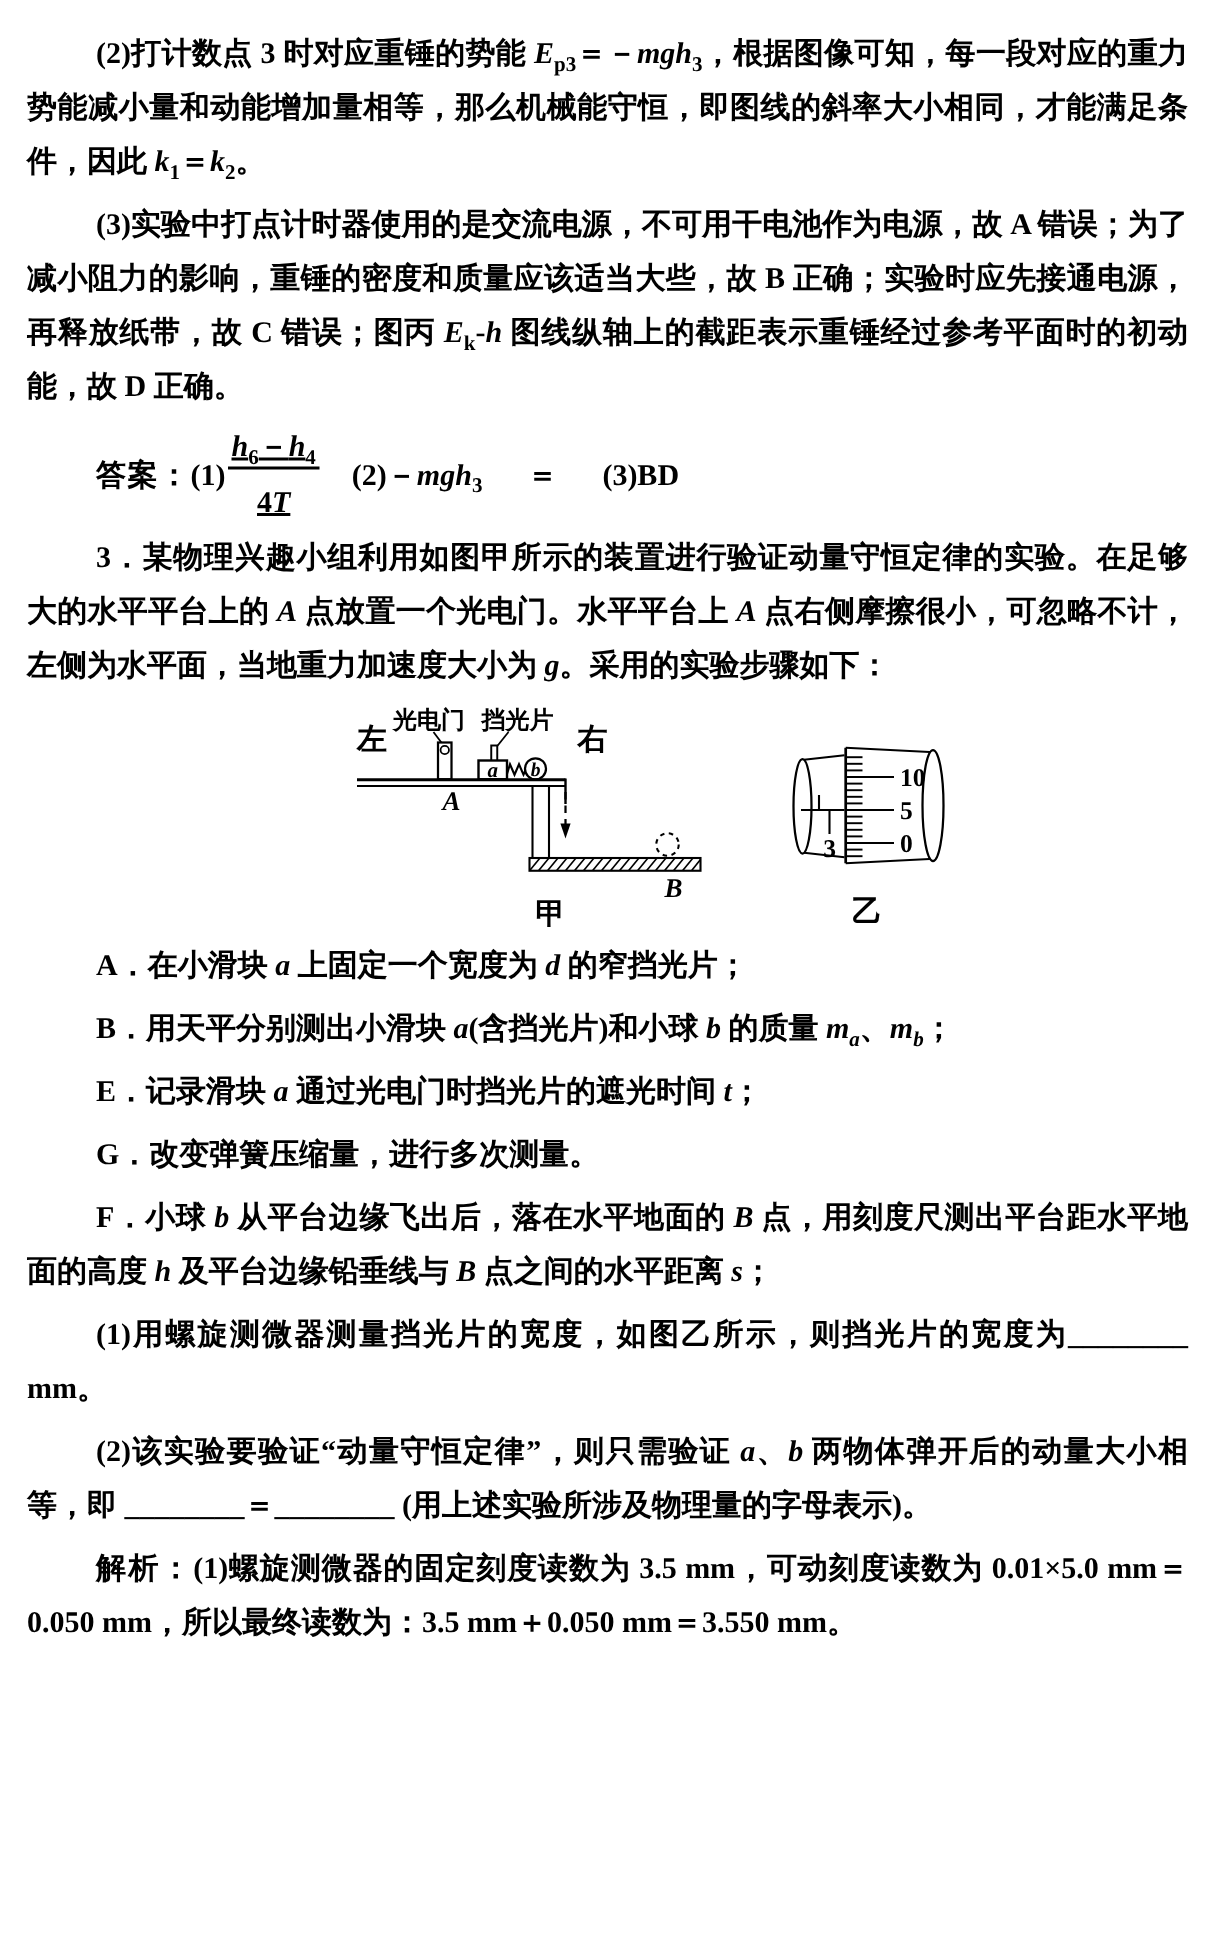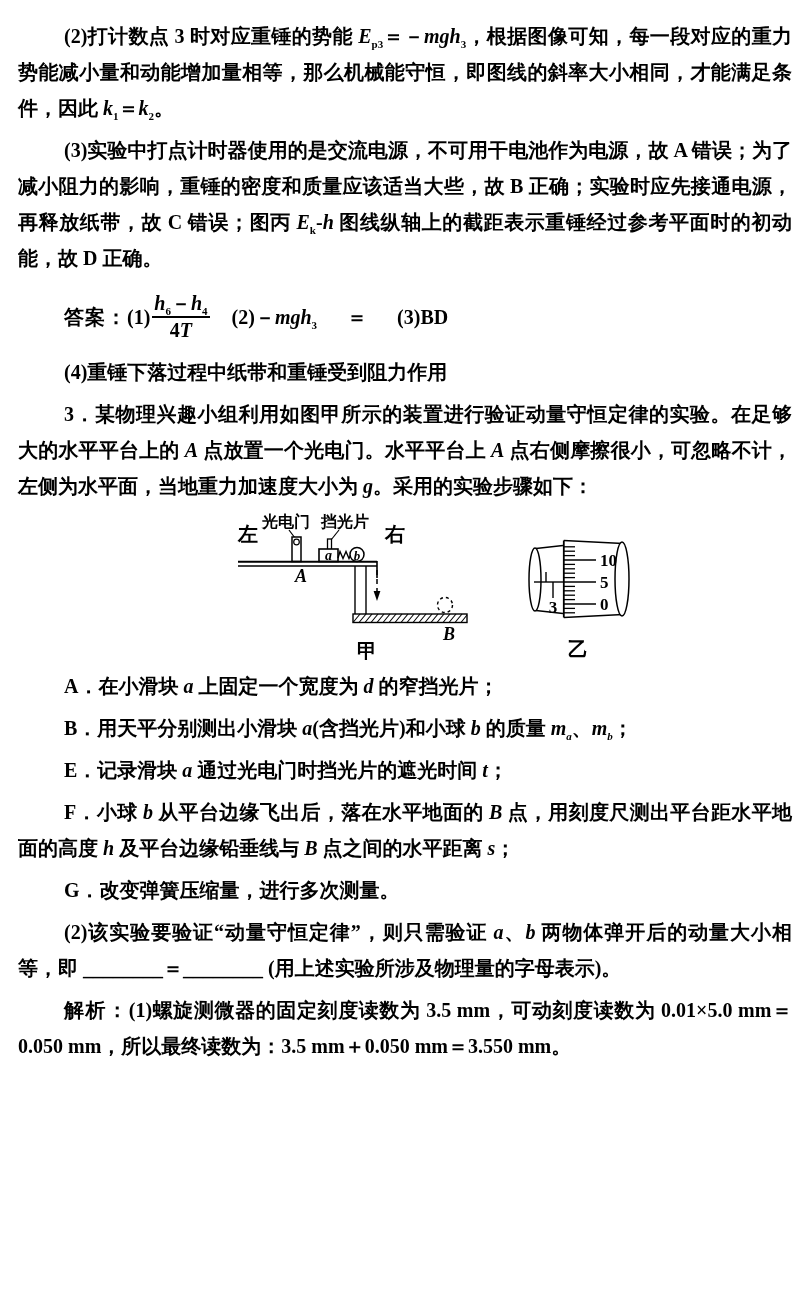--- a/index.html
+++ b/index.html
@@ -4,30 +4,30 @@
 <style>
   html,body{margin:0;padding:0;background:#ffffff;}
   .page{
     width:805px;min-height:1304px;box-sizing:border-box;
     padding:18px 13px 16px 18px;background:#fff;color:#000;
     font-family:"Liberation Serif","DejaVu Serif",serif;
     font-weight:700;font-size:20px;
   }
   .para{margin:0 0 6px 0;line-height:36px;text-align:justify;text-indent:46px;}
   .it{font-style:italic;}
-  sub{font-size:11px;line-height:0;}
+  sub{font-size:14px;line-height:0;}
   .lab{font-family:"Liberation Sans","DejaVu Sans",sans-serif;letter-spacing:1px;}
   .answer-line{
     display:flex;align-items:center;height:58px;margin:12px 0 8px 0;
     padding-left:46px;line-height:24px;
   }
   .frac{display:inline-flex;flex-direction:column;text-align:center;
-        vertical-align:middle;line-height:23px;margin:0 2px;}
+        vertical-align:middle;line-height:23px;margin:0 2px;text-decoration:underline;}
   .frac .num{border-bottom:2px solid #000;padding:0 2px 1px 2px;}
-  .frac .den{padding-top:1px;}
+  .frac .den{padding-top:11px;}
   .ans-gap1{margin-left:20px;}
   .ans-gap2{margin-left:30px;}
   .figure-row{position:relative;height:150px;margin:4px 0 8px -18px;}
   .fig-abs{position:absolute;}
   svg text{font-family:"Liberation Serif","DejaVu Serif",serif;font-weight:700;}
 </style>
 </head>
 <body>
 
 <div class="page">
@@ -40,21 +40,20 @@
     <span>(1)</span>
     <span class="frac">
       <span class="num"><span class="it">h</span><sub>6</sub><span>－</span><span class="it">h</span><sub>4</sub></span>
       <span class="den"><span>4</span><span class="it">T</span></span>
     </span>
     <span class="ans-gap1"><span>(2)－</span><span class="it">mgh</span><sub>3</sub></span>
     <span class="ans-gap2">＝</span>
     <span class="ans-gap2">(3)BD</span>
   </div>
 
-  <p class="para"><span>(4)重锤下落过程中纸带和重锤受到阻力作用</span></p>
   <p class="para"><span>3．某物理兴趣小组利用如图甲所示的装置进行验证动量守恒定律的实验。在足够大的水平平台上的 </span><span class="it">A</span><span> 点放置一个光电门。水平平台上 </span><span class="it">A</span><span> 点右侧摩擦很小，可忽略不计，左侧为水平面，当地重力加速度大小为 </span><span class="it">g</span><span>。采用的实验步骤如下：</span></p>
 
   <div class="figure-row">
 
     <svg class="fig-abs" style="left:225px;top:0;" width="250" height="150" viewBox="0 0 250 150">
       <text x="13" y="31" font-size="20">左</text>
       <text x="160" y="31" font-size="20">右</text>
       <text x="61" y="17" font-size="16" text-anchor="middle">光电门</text>
       <text x="120" y="17" font-size="16" text-anchor="middle">挡光片</text>
       <line x1="64" y1="20" x2="70" y2="28" stroke="#000" stroke-width="1.2"></line>
@@ -162,18 +161,19 @@
       <text x="80" y="46" font-size="17">10</text>
       <text x="80" y="68" font-size="17">5</text>
       <text x="80" y="90" font-size="17">0</text>
       <text x="58" y="136" font-size="20" text-anchor="middle">乙</text>
     </svg>
   </div>
 
   <p class="para"><span>A．在小滑块 </span><span class="it">a</span><span> 上固定一个宽度为 </span><span class="it">d</span><span> 的窄挡光片；</span></p>
   <p class="para"><span>B．用天平分别测出小滑块 </span><span class="it">a</span><span>(含挡光片)和小球 </span><span class="it">b</span><span> 的质量 </span><span class="it">m</span><sub class="it">a</sub><span>、</span><span class="it">m</span><sub class="it">b</sub><span>；</span></p>
   <p class="para"><span>E．记录滑块 </span><span class="it">a</span><span> 通过光电门时挡光片的遮光时间 </span><span class="it">t</span><span>；</span></p>
+  <p class="para"><span>G．改变弹簧压缩量，进行多次测量。</span></p>
   <p class="para"><span>F．小球 </span><span class="it">b</span><span> 从平台边缘飞出后，落在水平地面的 </span><span class="it">B</span><span> 点，用刻度尺测出平台距水平地面的高度 </span><span class="it">h</span><span> 及平台边缘铅垂线与 </span><span class="it">B</span><span> 点之间的水平距离 </span><span class="it">s</span><span>；</span></p>
-  <p class="para"><span>G．改变弹簧压缩量，进行多次测量。</span></p>
+  <p class="para"><span>(1)用螺旋测微器测量挡光片的宽度，如图乙所示，则挡光片的宽度为________ mm。</span></p>
   <p class="para"><span>(2)该实验要验证“动量守恒定律”，则只需验证 </span><span class="it">a</span><span>、</span><span class="it">b</span><span> 两物体弹开后的动量大小相等，即 ________＝________ (用上述实验所涉及物理量的字母表示)。</span></p>
   <p class="para"><span class="lab">解析：</span><span>(1)螺旋测微器的固定刻度读数为 3.5 mm，可动刻度读数为 0.01×5.0 mm＝0.050 mm，所以最终读数为：3.5 mm＋0.050 mm＝3.550 mm。</span></p>
 
 </div>
 
 </body></html>

